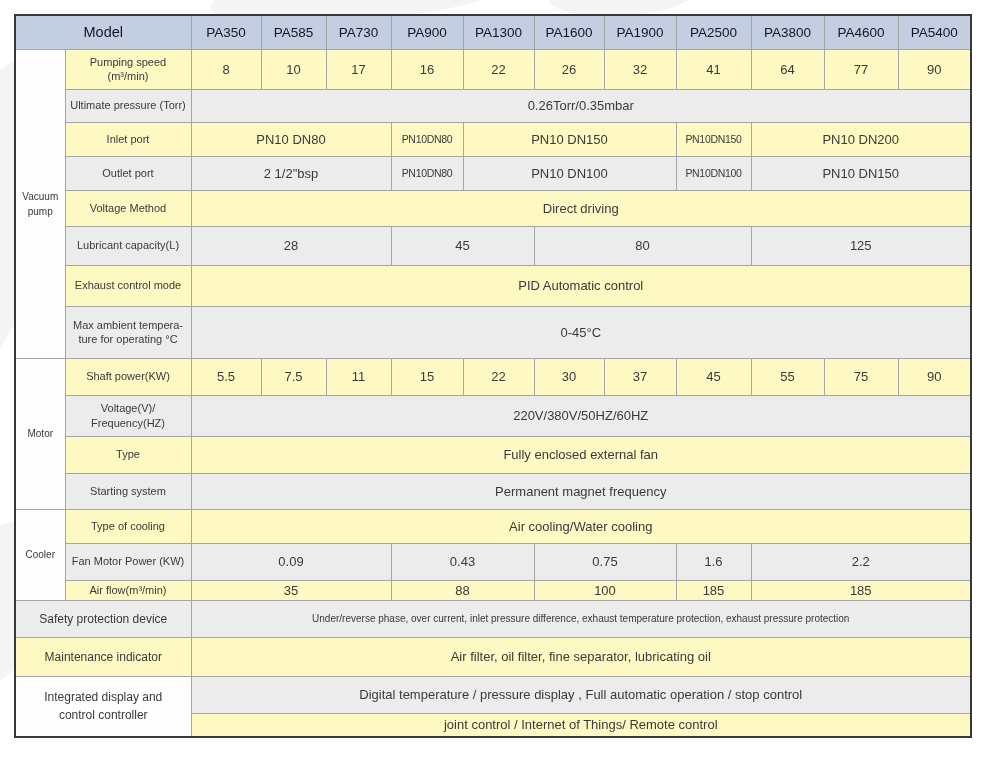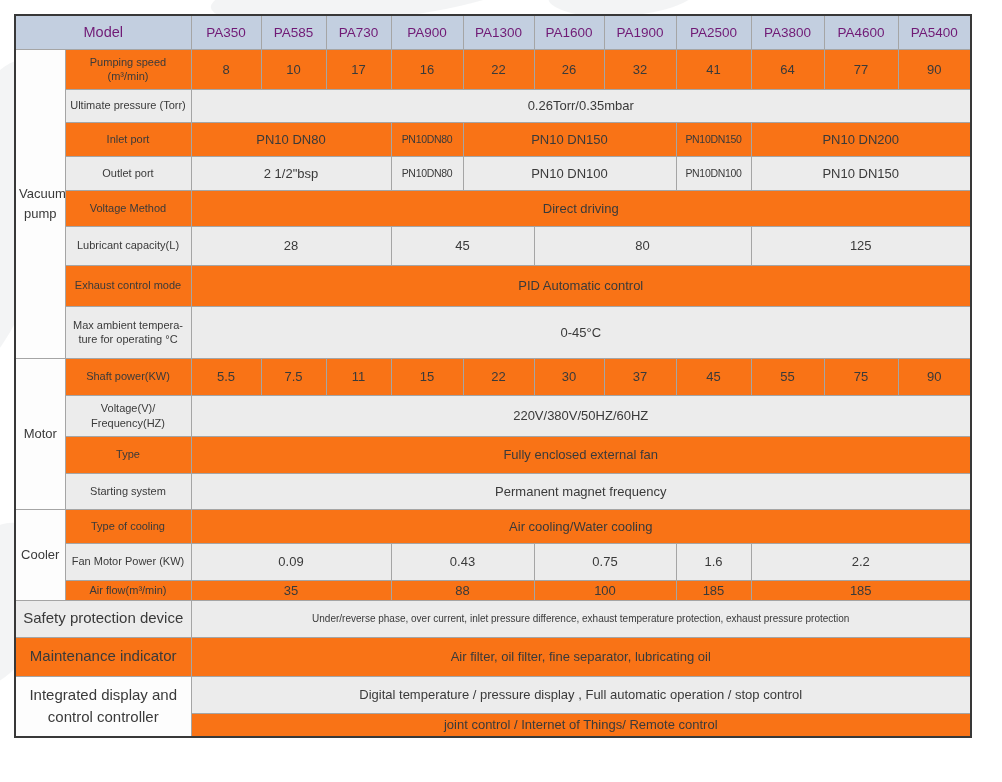--- a/index.html
+++ b/index.html
@@ -31,30 +31,30 @@
     text-align:center;
     vertical-align:middle;
     padding:2px 3px;
     white-space:pre-line;
     overflow:hidden;
   }
   .spec thead th {
     background:#c3cfe0;
     font-weight:normal;
     font-size:13.5px;
-    color:#701a75;
+    color:#0f172a;
   }
   .spec thead th.model-h { font-size:14.5px; }
-  tr.r-white td { background:#f97316; }
+  tr.r-white td { background:#fef9c3; }
   tr.r-gray  td { background:#ececec; }
-  td.group { background:#fdfdfd !important; font-size:13px; line-height:1.5; }
+  td.group { background:#fdfdfd !important; font-size:10px; line-height:1.5; }
   td.lbl   { font-size:11px; line-height:1.3; }
   td.val   { font-size:13px; }
   td.val-sm{ font-size:10.5px; letter-spacing:-0.3px;margin-top:12px; }
-  td.footer-label { font-size:15px; line-height:1.5;margin-left:32px; }
+  td.footer-label { font-size:12px; line-height:1.5;margin-left:32px; }
   td.int-label { background:#fdfdfd !important; }
   td.safety-val { font-size:10px; }
 </style>
 </head>
 <body>
 
 <div class="swoosh s1"></div>
 <div class="swoosh s2"></div>
 <div class="swoosh s3"></div>
 <div class="swoosh s4"></div>

